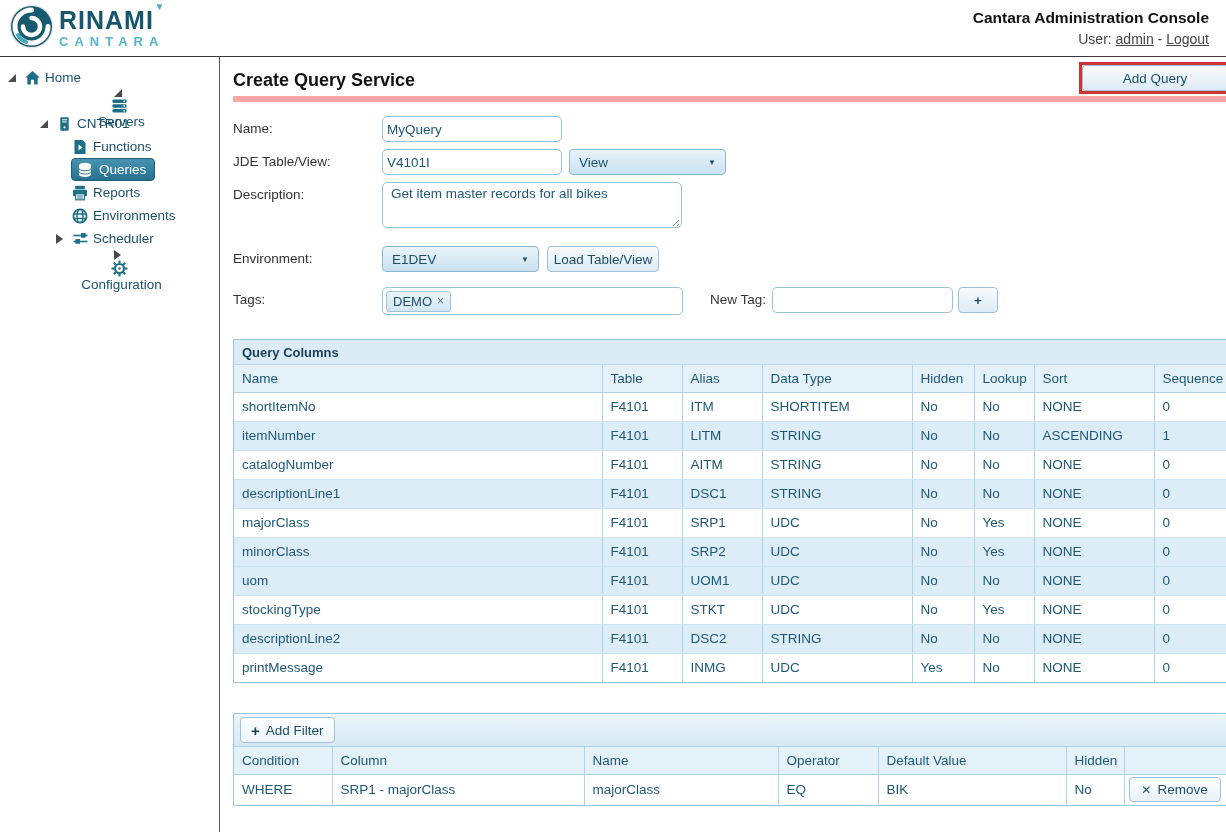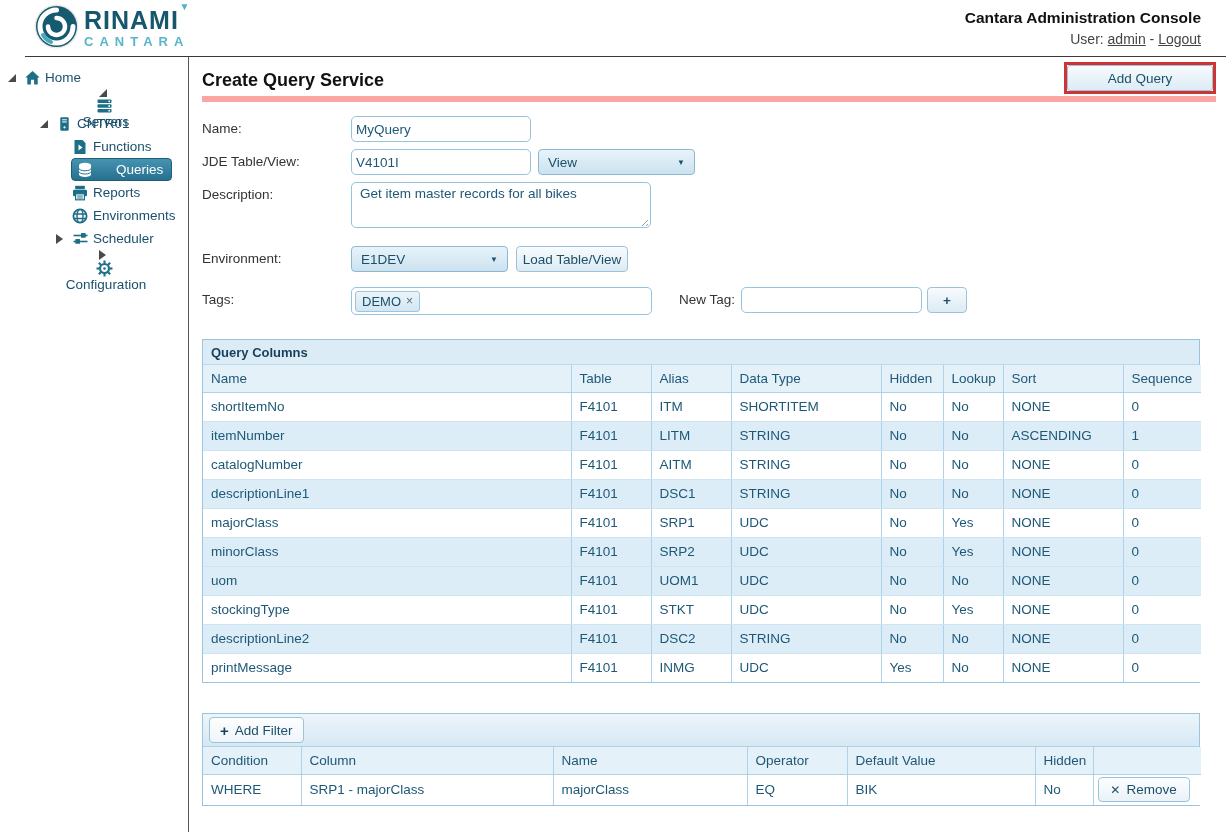--- a/index.html
+++ b/index.html
@@ -1,50 +1,50 @@
 <!DOCTYPE html>
 <html><head>
 <meta charset="utf-8">
 <style>
   * { margin:0; padding:0; box-sizing:border-box; }
   html,body { width:1226px; height:832px; background:#fff; overflow:hidden;
     font-family:"Liberation Sans","DejaVu Sans",sans-serif; }
 
   
   .app-header { height:57px; border-bottom:1px solid #3a3a3a; display:flex;
-    justify-content:space-between; align-items:center; padding:0 25px 0 8px;margin-left:25px; }
+    justify-content:space-between; align-items:center; padding:0 17px 0 8px; }
   .logo { display:flex; align-items:center; }
   .logo-text { margin-left:4px; line-height:1; }
   .logo-line1 { font-size:25px; font-weight:bold; color:#17576d; letter-spacing:1px; position:relative; }
   .logo-line1 .logo-caret { position:absolute; top:-6px; right:-1px; font-size:10px; color:#4db3c6; }
   .logo-line2 { font-size:13px; font-weight:bold; color:#57b6c9; letter-spacing:6px; margin-top:2px; }
   .header-right { text-align:right; line-height:1.45; }
   .console-title { font-size:15.5px; font-weight:bold; color:#111; }
   .user-line { font-size:14px; color:#444; }
   .user-line a { color:#444; text-decoration:underline; cursor:pointer; }
 
   
   .app-body { display:flex; height:775px; }
-  .sidebar { width:189px; flex-shrink:0; border-right:1px solid #555; padding-top:9px; }
+  .sidebar { width:220px; flex-shrink:0; border-right:1px solid #555; padding-top:9px; }
   .main { flex:1; padding:0 10px 0 13px; }
 
   
   .tree-row { display:flex; align-items:center; height:23px; font-size:13.5px;
     color:#1a506b; cursor:pointer; white-space:nowrap; }
   .lvl0 { padding-left:8px; } .lvl1 { padding-left:24px;flex-direction:column; }
   .lvl2 { padding-left:40px; } .lvl3 { padding-left:56px; }
   .tw { width:15px; flex-shrink:0; display:inline-flex; align-items:center; }
   .tri-exp { width:0; height:0; border-left:8px solid transparent; border-bottom:8px solid #4a4a4a; }
   .tri-col { width:0; height:0; border-top:5px solid transparent; border-bottom:5px solid transparent;
     border-left:7px solid #4a4a4a; }
   .ticon { width:18px; height:17px; display:inline-flex; align-items:center; justify-content:center;
     margin-right:4px; flex-shrink:0; }
   .ticon svg { display:block; }
   .sel-pill { display:inline-flex; align-items:center; background:linear-gradient(#4693b2,#27718f);
-    border:1px solid #1f5f7a; border-radius:4px; color:#fff; padding:2px 8px 2px 4px;gap:17px; }
+    border:1px solid #1f5f7a; border-radius:4px; color:#fff; padding:2px 8px 2px 4px; }
   .sel-pill .ticon { margin-right:5px; }
 
   
   .page-head { display:flex; justify-content:space-between; align-items:flex-start;
     padding-top:5px; border-bottom:6px solid #fca5a5; padding-bottom:2px; }
   .page-title { font-size:18px; font-weight:bold; color:#111; padding-top:8px; }
   .red-box { border:3px solid #cf3434; }
   .btn { background:linear-gradient(#f8fbfd,#dcebf5); border:1px solid #9dc3da; border-radius:4px;
     color:#1c5068; font-size:13.5px; font-family:inherit; cursor:pointer;
     display:inline-flex; align-items:center; justify-content:center; }

